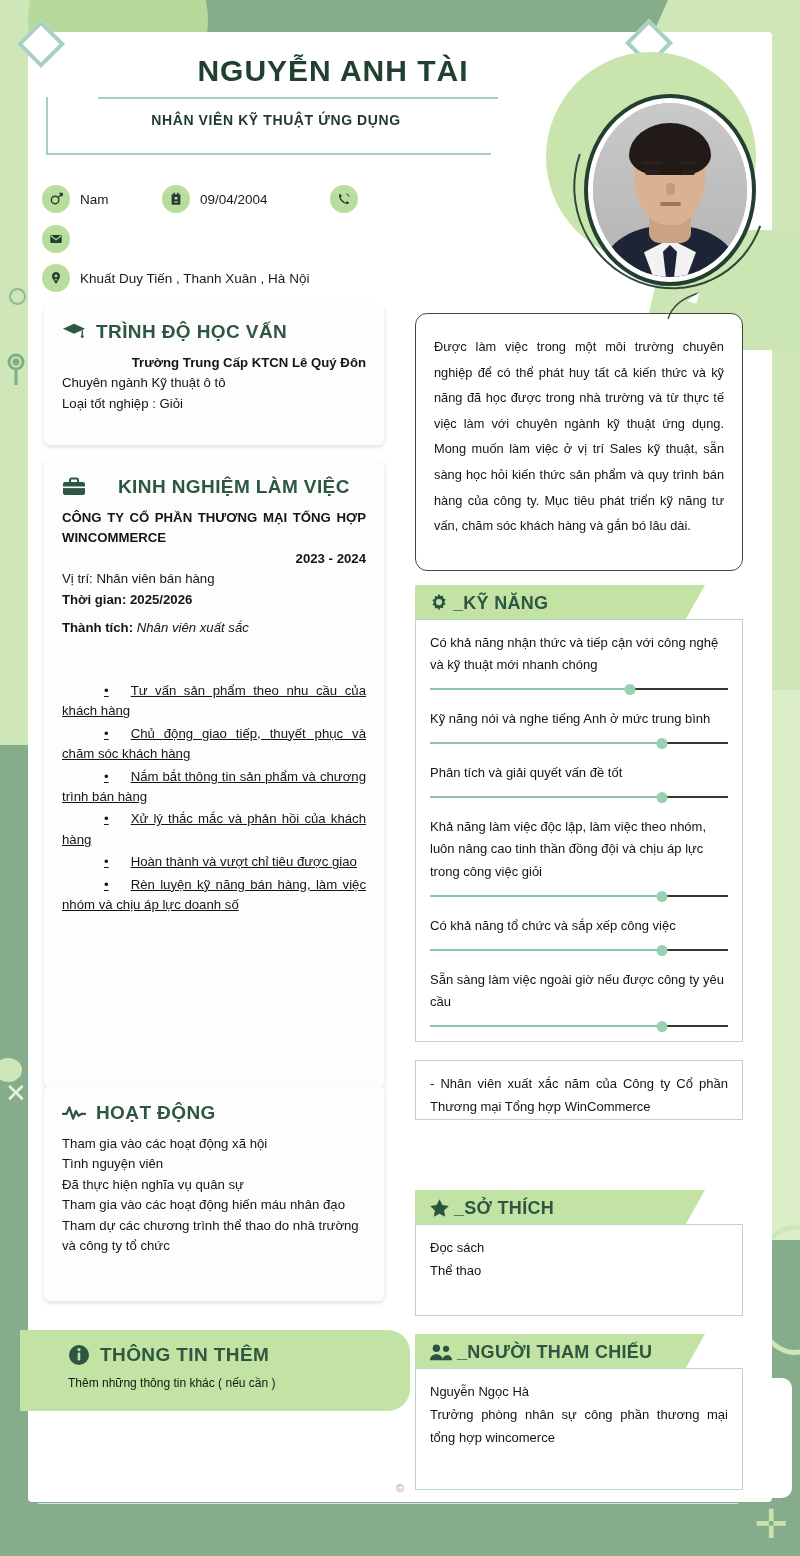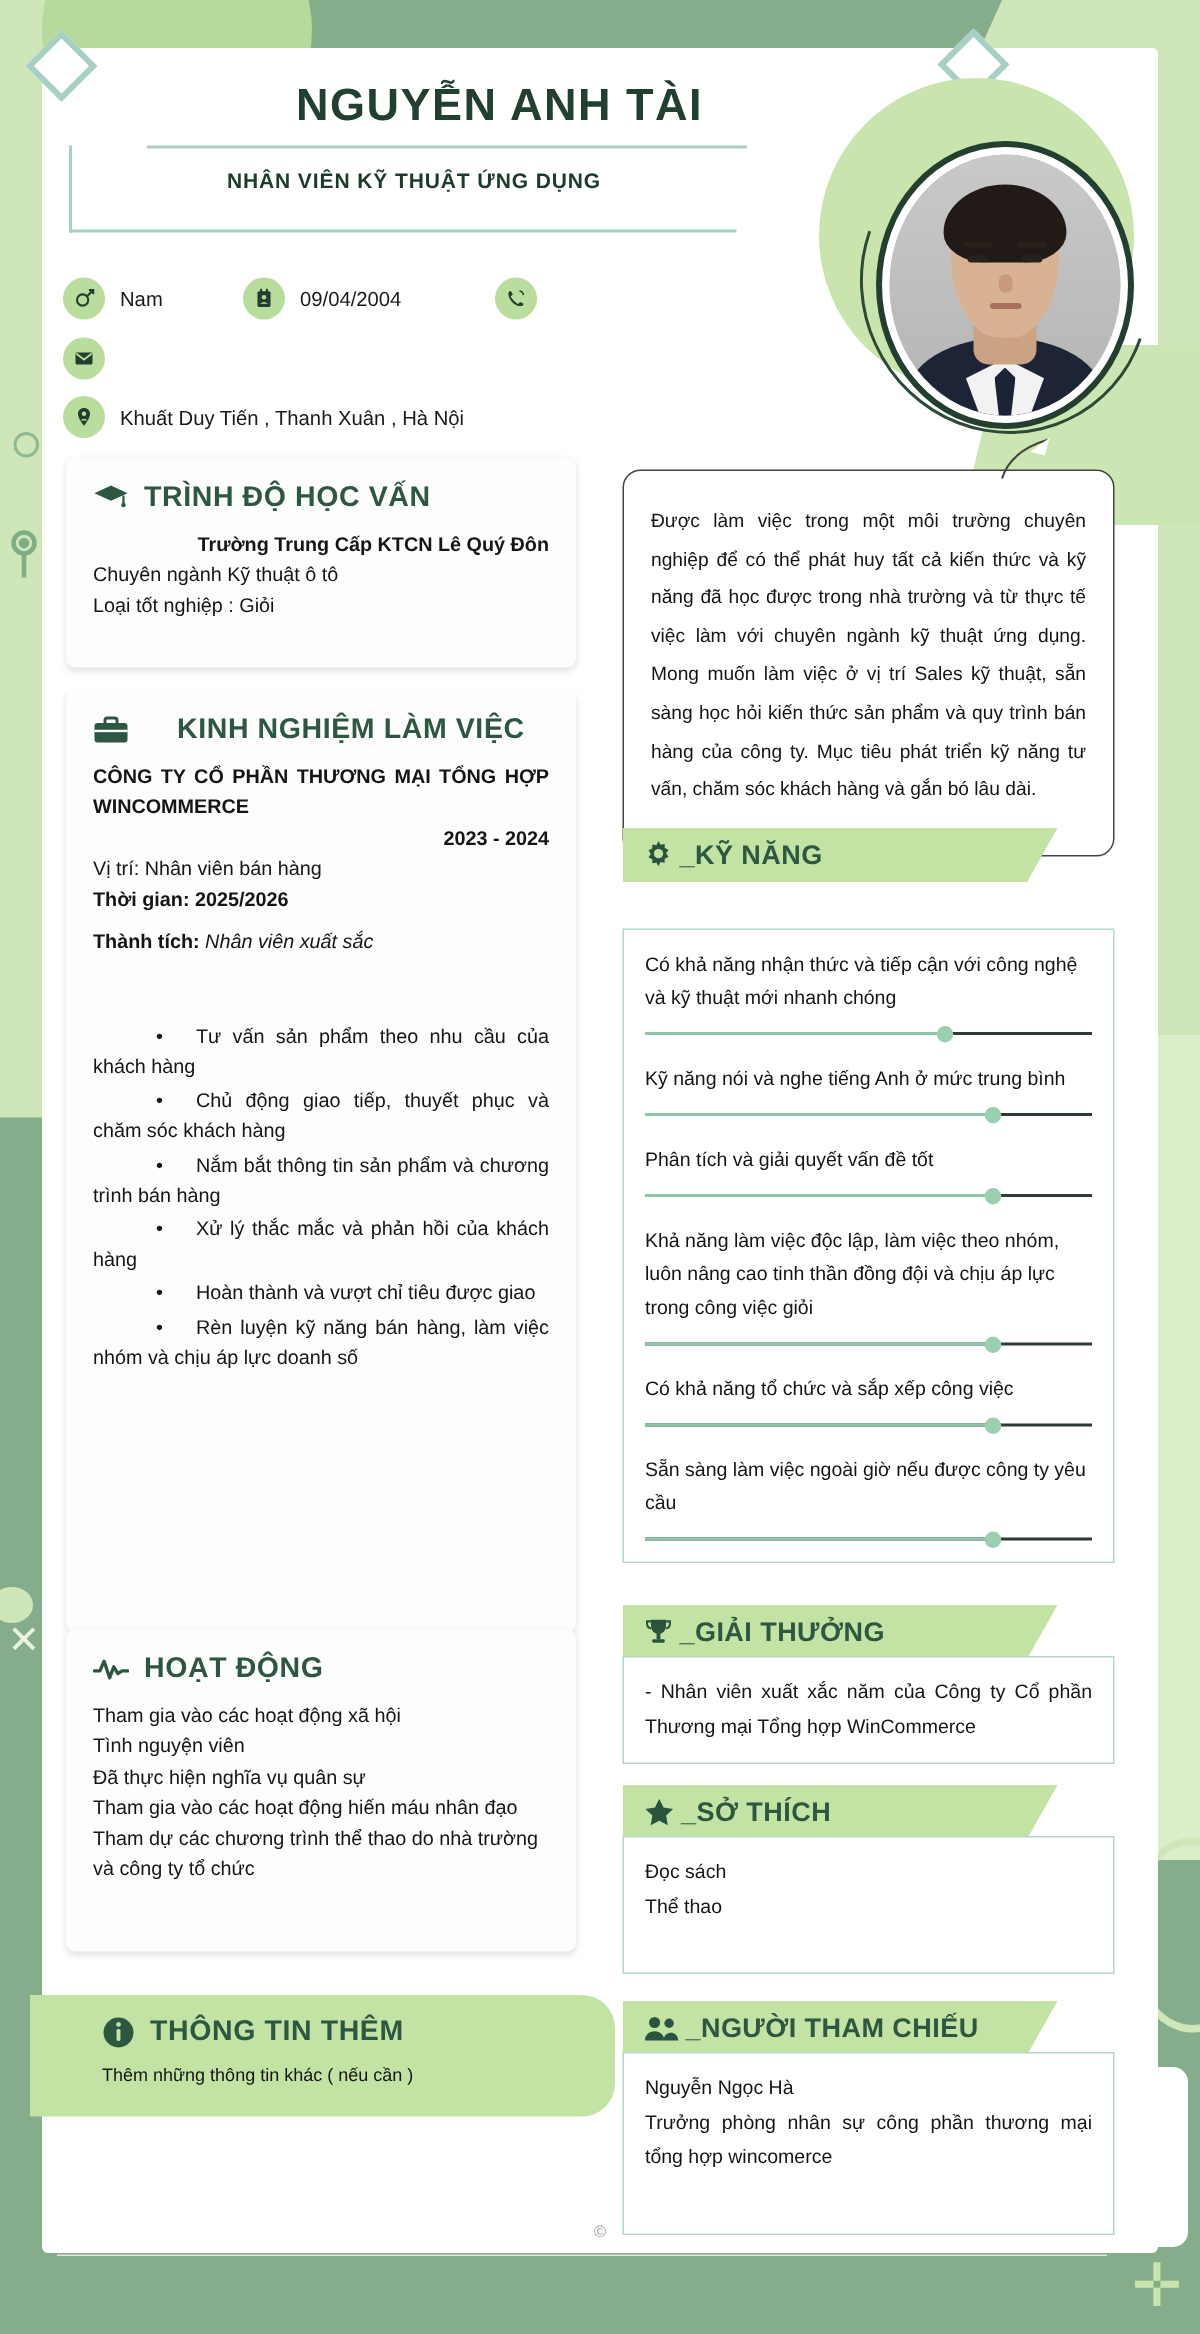--- a/index.html
+++ b/index.html
@@ -251,20 +251,21 @@
   }
   .card-title .ti { color: #2e5741; display: flex; align-items: center; }
   .card-body { font-size: 13.2px; color: #151515; line-height: 1.55; }
   .b { font-weight: bold; text-align: right; }
   .i { font-style: italic; }
 
   .bullet-p {
     text-align: justify;
     text-indent: 42px;
     margin-bottom: 2px;
+    text-decoration: underline;
   }
   .bullet-p::before { content: "•"; margin-right: 22px; }
 
   
   .bubble {
     position: absolute;
     border: 1.4px solid #444; border-radius: 12px;
     background: #ffffff;
   }
   .bubble-tail {
@@ -548,21 +549,21 @@
   <div class="bubble" style="left:415px; top:313px; width:328px; height:258px;">
     <div class="bubble-tail">
       <svg width="36" height="28" viewBox="0 0 36 28">
           <path d="M2 27 C6 14 16 6 33 1" fill="none" stroke="#444" stroke-width="1.4"></path>
           <path d="M33 1 L30 11 L22 9 Z" fill="#ffffff" stroke="#ffffff" stroke-width="1"></path>
         </svg>
     </div>
     <div class="bubble-text">Được làm việc trong một môi trường chuyên nghiệp để có thể phát huy tất cả kiến thức và kỹ năng đã học được trong nhà trường và từ thực tế việc làm với chuyên ngành kỹ thuật ứng dụng. Mong muốn làm việc ở vị trí Sales kỹ thuật, sẵn sàng học hỏi kiến thức sản phẩm và quy trình bán hàng của công ty. Mục tiêu phát triển kỹ năng tư vấn, chăm sóc khách hàng và gắn bó lâu dài.</div>
   </div>
 
-  <div class="sec-head" style="left:415px; top:552px; width:290px;">
+  <div class="sec-head" style="left:415px; top:585px; width:290px;">
     <span class="ti">
       <svg width="20" height="20" viewBox="0 0 22 22" fill="#2b5440">
         <path d="M11 0.8l1.5 2.6 3-.5.1 3 2.7 1.3-1.6 2.6 1.6 2.6-2.7 1.3-.1 3-3-.5L11 19.2l-1.5-2.6-3 .5-.1-3-2.7-1.3 1.6-2.6-1.6-2.6L6.4 6.3l.1-3 3 .5z"></path>
         <circle cx="11" cy="10" r="3.4" fill="#c3e3a4"></circle>
       </svg>
     </span>
     <span>_KỸ NĂNG</span>
   </div>
   <div class="sec-box" style="left:415px; top:619px; width:328px; height:423px;">
     <div class="sec-box-inner" id="skills-list">
@@ -621,21 +622,21 @@
     <span class="ti">
       <svg width="20" height="20" viewBox="0 0 22 22" fill="#2b5440">
         <path d="M5.5 2h11v5a5.5 5.5 0 0 1-11 0z"></path>
         <path d="M5.5 3.2H2.6v1.6c0 2 1.3 3.4 3 3.6M16.5 3.2h2.9v1.6c0 2-1.3 3.4-3 3.6" fill="none" stroke="#2b5440" stroke-width="1.5"></path>
         <rect x="9.6" y="12" width="2.8" height="4.4"></rect>
           <rect x="6.4" y="16.4" width="9.2" height="2.4" rx=".8"></rect>
       </svg>
     </span>
     <span>_GIẢI THƯỞNG</span>
   </div>
-  <div class="sec-box" style="left:415px; top:1104px; width:328px; height:72px;">
+  <div class="sec-box" style="left:415px; top:1060px; width:328px; height:60px;">
     <div class="sec-box-inner" style="text-align:justify;">- Nhân viên xuất xắc năm của Công ty Cổ phần Thương mại Tổng hợp WinCommerce</div>
   </div>
 
   <div class="sec-head" style="left:415px; top:1190px; width:290px;">
     <span class="ti">
       <svg width="21" height="21" viewBox="0 0 22 22" fill="#2b5440">
         <path d="M11 1.2l3 6.1 6.7 1-4.9 4.7 1.2 6.7L11 16.6 5 19.7l1.2-6.7L1.3 8.3l6.7-1z"></path>
       </svg>
     </span>
     <span>_SỞ THÍCH</span>

